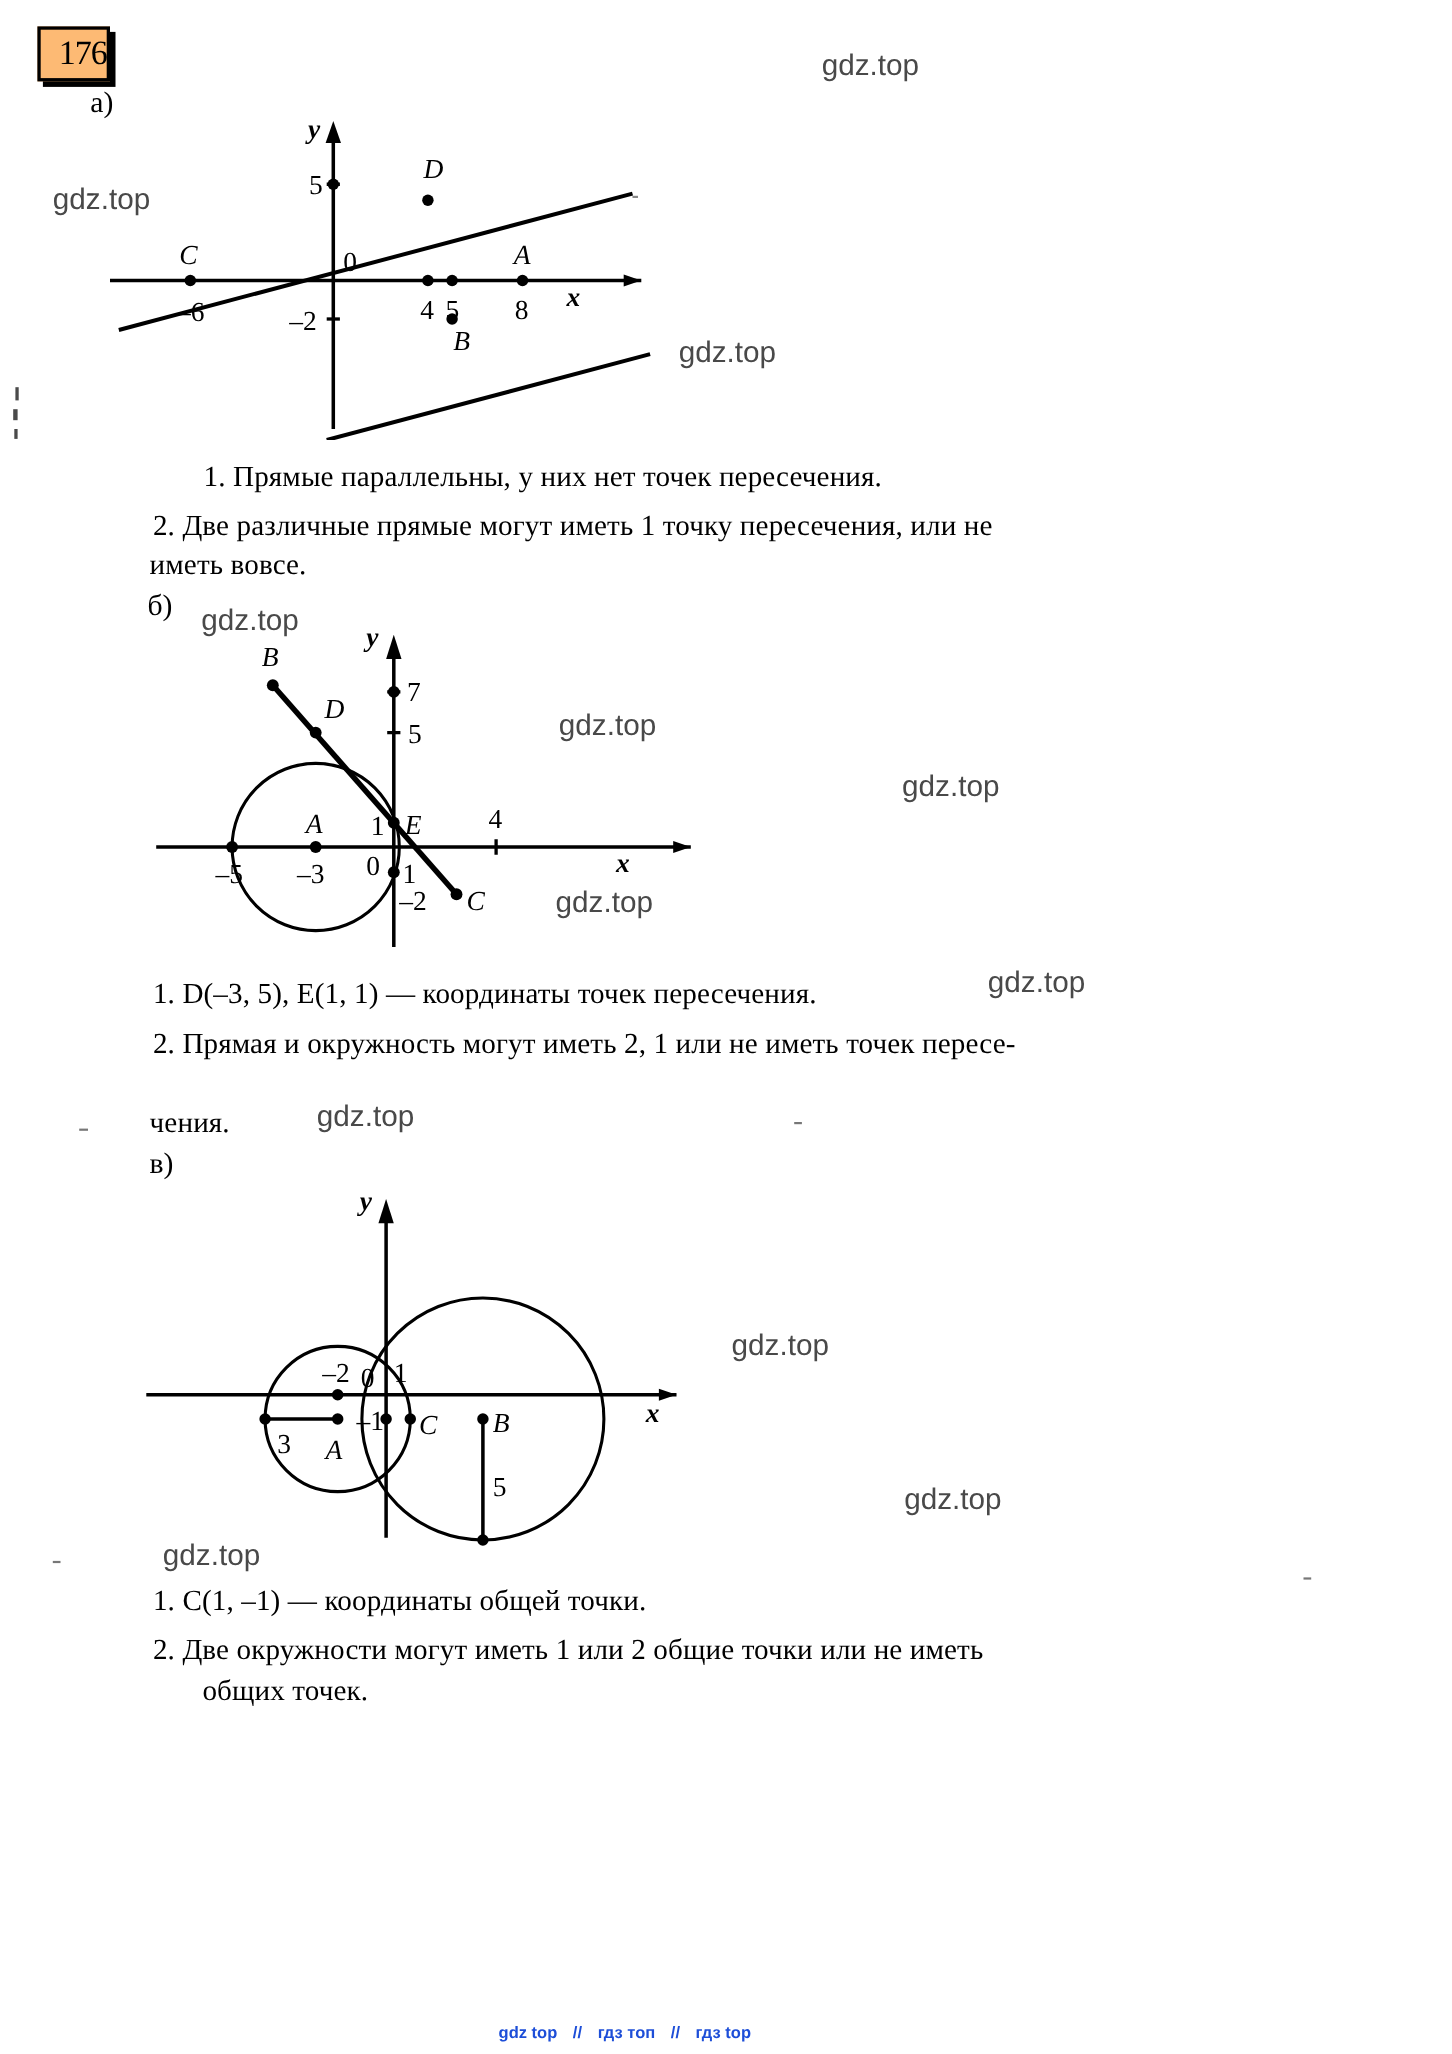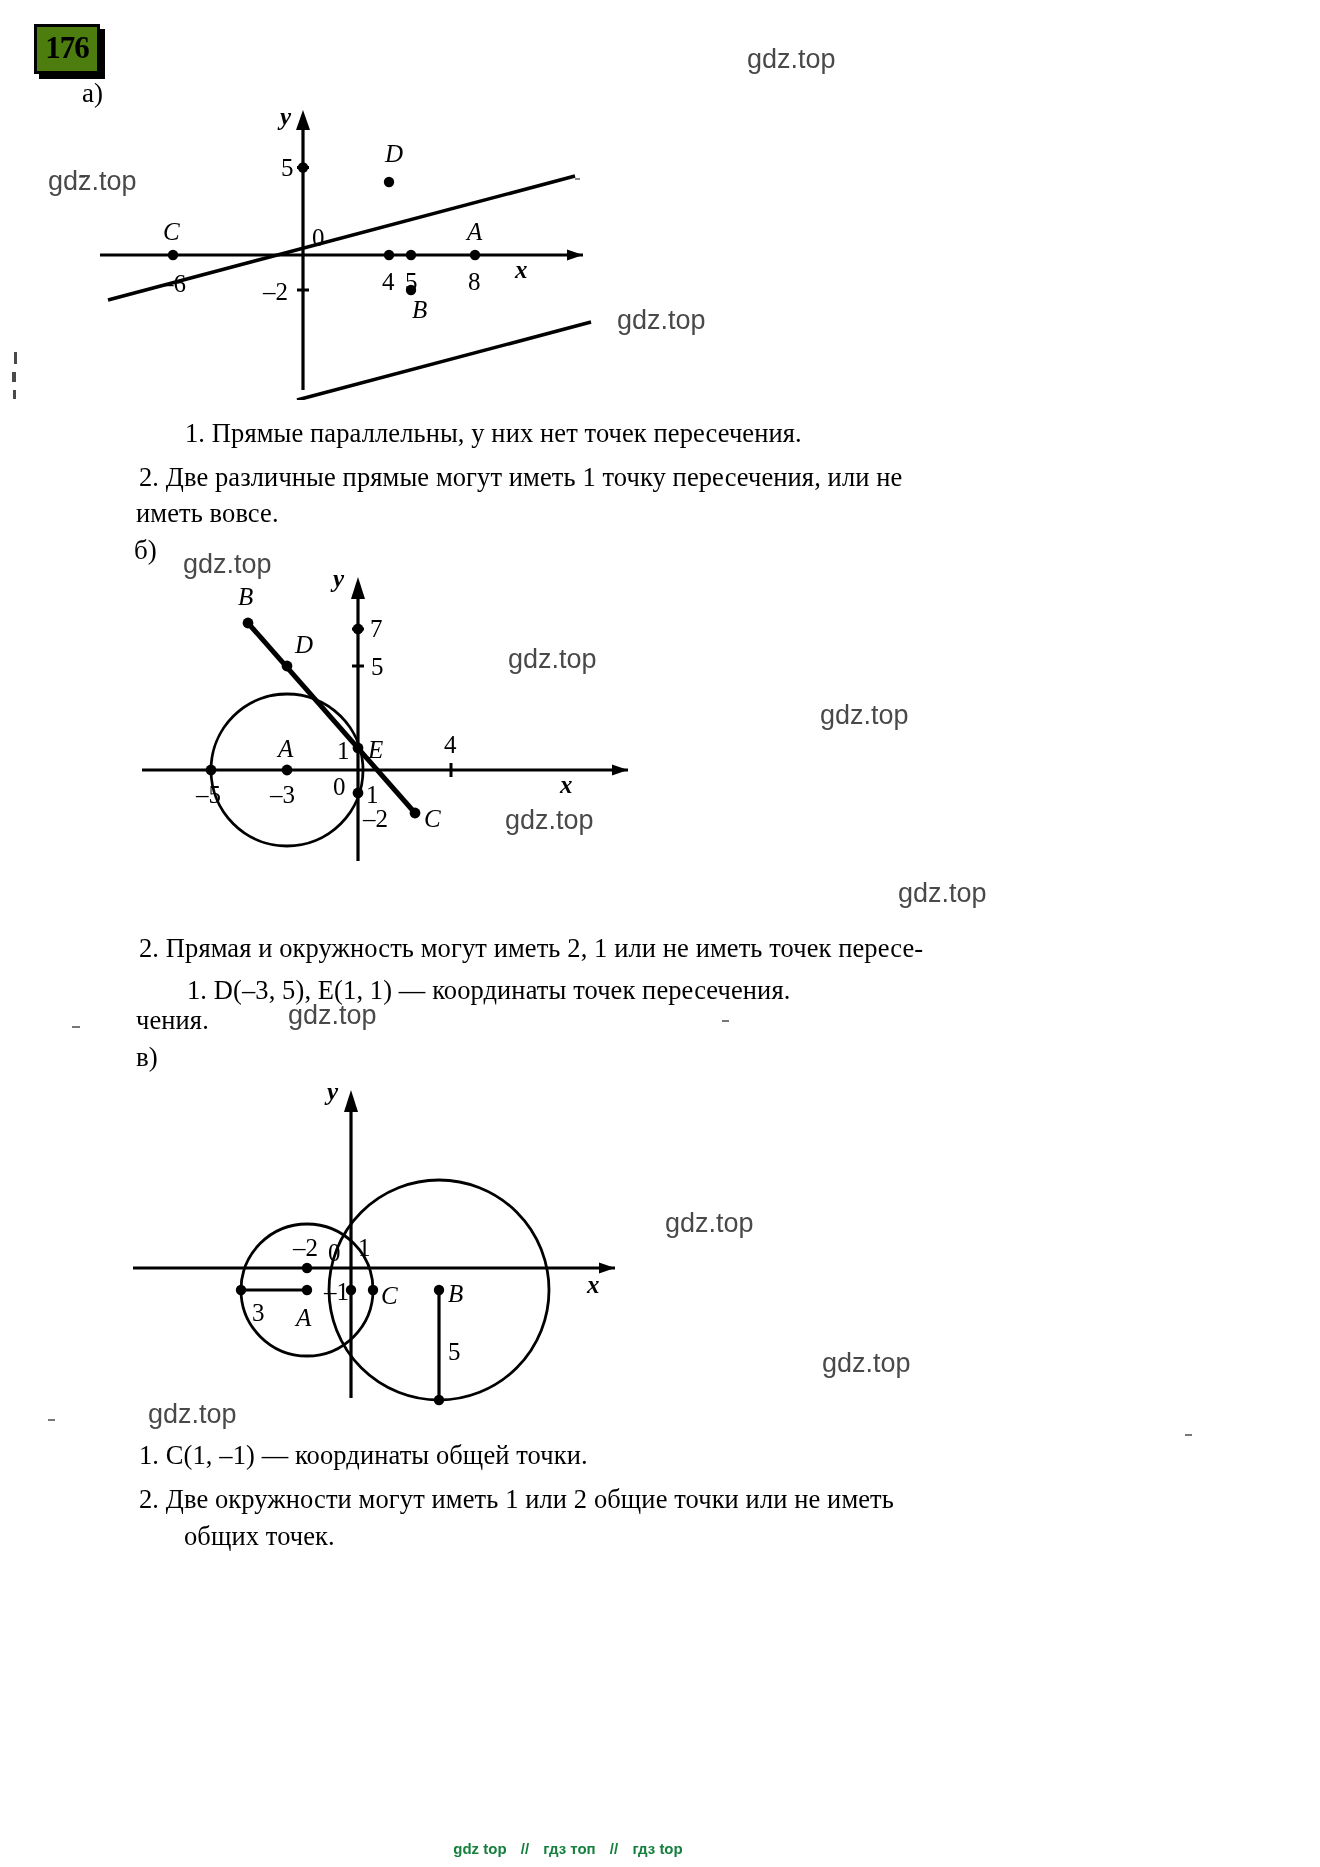--- a/index.html
+++ b/index.html
@@ -22,21 +22,21 @@
     top: 2px; left: 0; width: 1320px;
     text-align: center;
     color: #22c32a;
     font-family: "Liberation Sans", sans-serif;
     font-size: 15px;
     letter-spacing: .2px;
   }
   #promo-footer {
     bottom: 10px; left: 0; width: 1136px;
     text-align: center;
-    color: #15803d;
+    color: #1d4ed8;
     font-family: "Liberation Sans", sans-serif;
     font-size: 15px;
     font-weight: bold;
   }
   #promo-footer span { margin: 0 5px; }
 
   
   .wm {
     color: #3a3a3a;
     font-family: "Liberation Sans", sans-serif;
@@ -44,26 +44,26 @@
     white-space: nowrap;
     opacity: .92;
   }
 
   
   #num-badge {
     top: 24px; left: 34px;
     width: 60px; height: 44px;
     border: 3px solid #000;
     box-shadow: 5px 5px 0 #000;
-    background: #4d7c0f;
-    font-family: "Liberation Serif", serif;
-    font-weight: bold;
+    background: #fdba74;
+    font-family: "Liberation Serif", serif;
+    font-weight: normal;
     font-size: 31px;
     line-height: 42px;
-    text-align: center;
+    text-align: right;
     letter-spacing: -1px;
   }
 
   
   .part-letter {
     font-family: "Liberation Serif", serif;
     font-size: 27px;
   }
 
   
@@ -210,21 +210,21 @@
       <text x="207" y="194" font-family="Liberation Serif, serif" font-size="25">1</text>
       <text x="203" y="230" font-family="Liberation Serif, serif" font-size="25">0</text>
       <text x="236" y="238" font-family="Liberation Serif, serif" font-size="25">1</text>
       <text x="233" y="262" font-family="Liberation Serif, serif" font-size="25">–2</text>
       <text x="66" y="238" font-family="Liberation Serif, serif" font-size="25">–5</text>
       <text x="140" y="238" font-family="Liberation Serif, serif" font-size="25">–3</text>
       <text x="314" y="188" font-family="Liberation Serif, serif" font-size="25">4</text>
     </svg>
   </div>
 
-  <div class="abs btext" style="left:139px; top:975px;margin-left:48px;">1. D(–3, 5), E(1, 1) — координаты точек пересечения.</div>
+  <div class="abs btext" style="left:139px; top:888px;">1. D(–3, 5), E(1, 1) — координаты точек пересечения.</div>
   <div class="abs btext" style="left:139px; top:933px;">2. Прямая и окружность могут иметь 2, 1 или не иметь точек пересе-</div>
   <div class="abs btext" style="left:136px; top:1005px;">чения.</div>
 
   <div class="abs part-letter" style="left:136px; top:1042px;">в)</div>
 
   <div class="abs fig" style="left:115px; top:1078px;">
     <svg width="520" height="340" viewBox="0 0 520 340">
 
       <g stroke="#000" fill="none">
 

